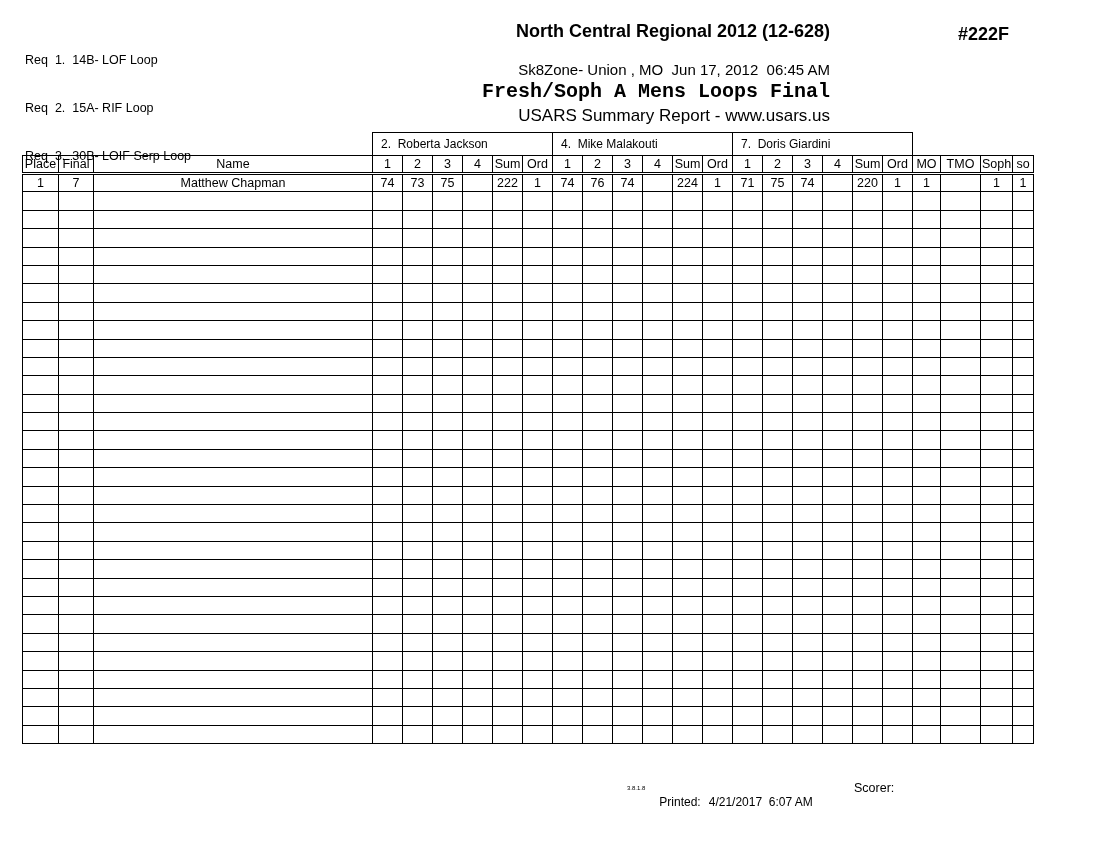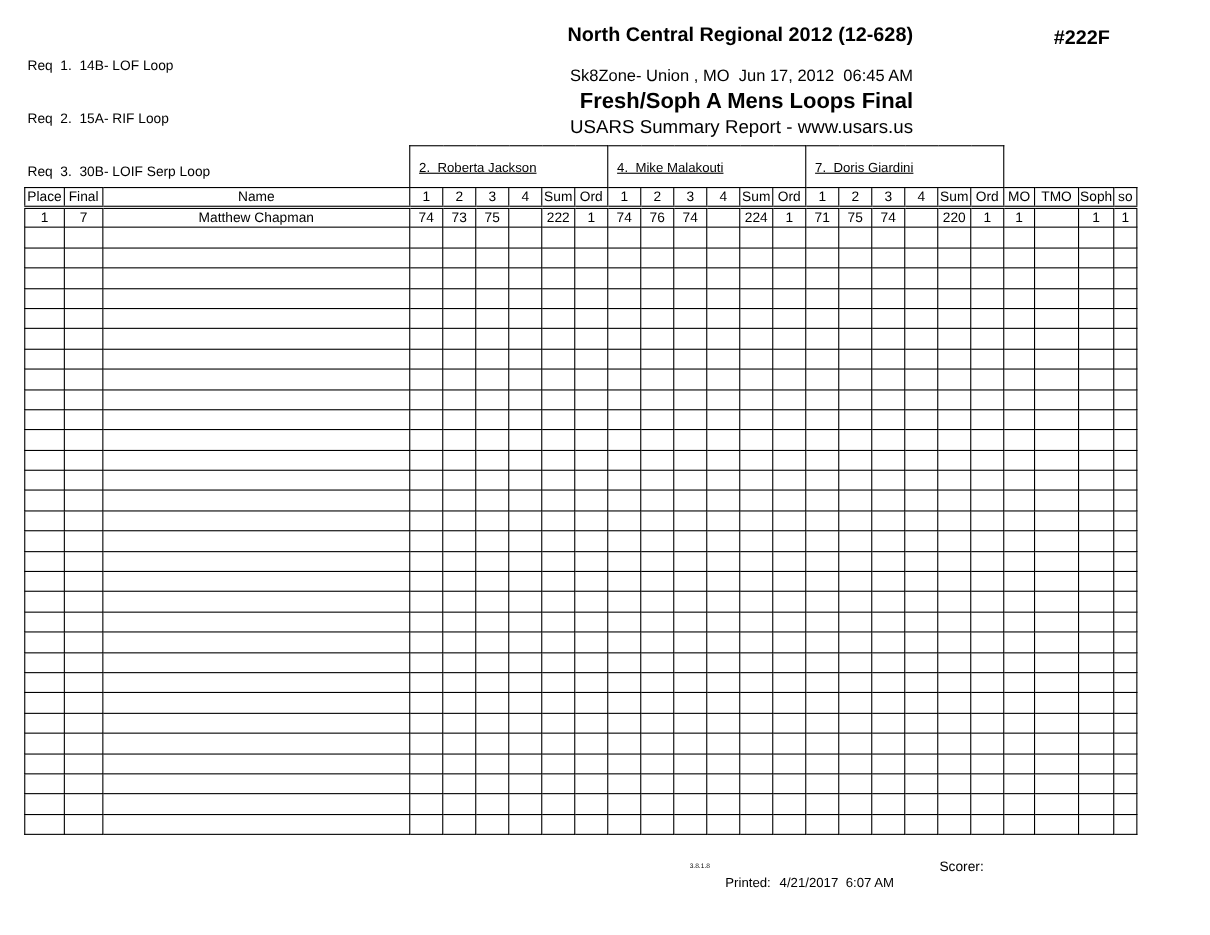--- a/index.html
+++ b/index.html
@@ -9,36 +9,36 @@
     font-family:"Liberation Sans", sans-serif; color:#000; overflow:hidden;
   }
   
   .req {
     position:absolute; left:25px; top:20px;
     font-size:12.5px; line-height:16px; white-space:pre;
   }
   .titleblock { position:absolute; left:280px; top:21px; width:550px; text-align:right; }
   .t1 { font-size:18px; font-weight:bold; line-height:20px; white-space:pre; }
   .t2 { font-size:15px; line-height:17px; margin-top:20px; white-space:pre; }
-  .t3 { font-size:20px; font-weight:bold; line-height:22px; margin-top:3px; white-space:pre; }
+  .t3 { font-size:20px; font-weight:bold; line-height:22px; margin-top:3px; white-space:pre;font-family:Liberation Mono, monospace; }
   .t4 { font-size:17px; line-height:19px; margin-top:3px; white-space:pre; }
   .evtnum { position:absolute; left:958px; top:24px; width:90px; font-size:18px; font-weight:bold; }
   
   .score {
     position:absolute; left:22px; top:132px;
     border-collapse:collapse; table-layout:fixed;
     font-size:12.5px;
   }
   .score td, .score th {
     border:1px solid #000; padding:0; margin:0;
     height:18.4px; line-height:1; vertical-align:middle;
     text-align:center; font-weight:normal;
     overflow:hidden; white-space:nowrap;
   }
-  tr.judgerow td { border:none; height:38px;text-decoration:underline; }
+  tr.judgerow td { border:none; height:23px; }
   tr.judgerow td.judgename {
     border:1px solid #000; text-align:left; padding-left:8px;
     font-size:12px; white-space:pre;
   }
   tr.hdrrow th { border-bottom:3px double #000; height:18px; }
   .namecell { text-align:left; padding-left:5px; }
   .thick { border-left:4px solid #000; border-right:4px solid #000; }
   .b { font-weight:bold; }
   
   .ver { position:absolute; left:627px; top:785px; font-size:6px; letter-spacing:0; }

